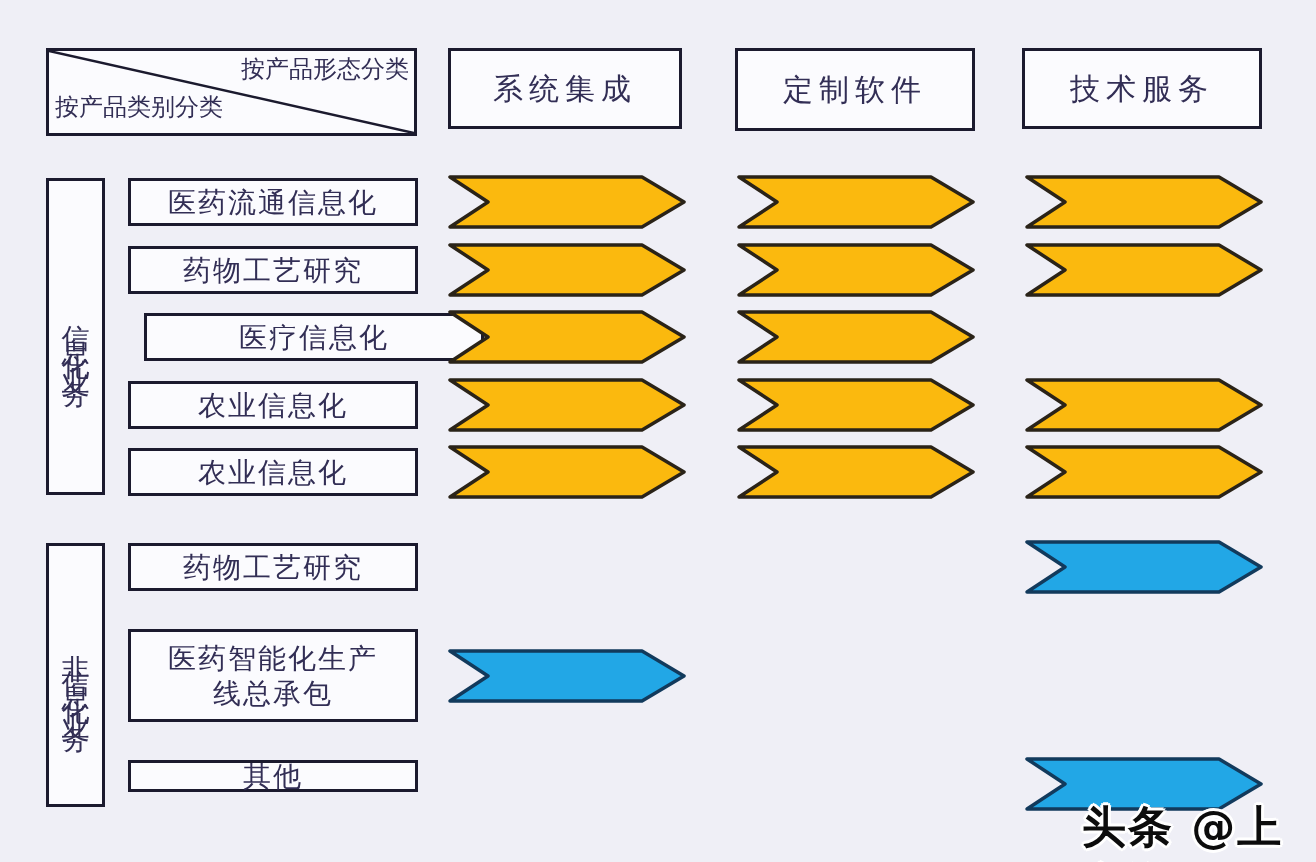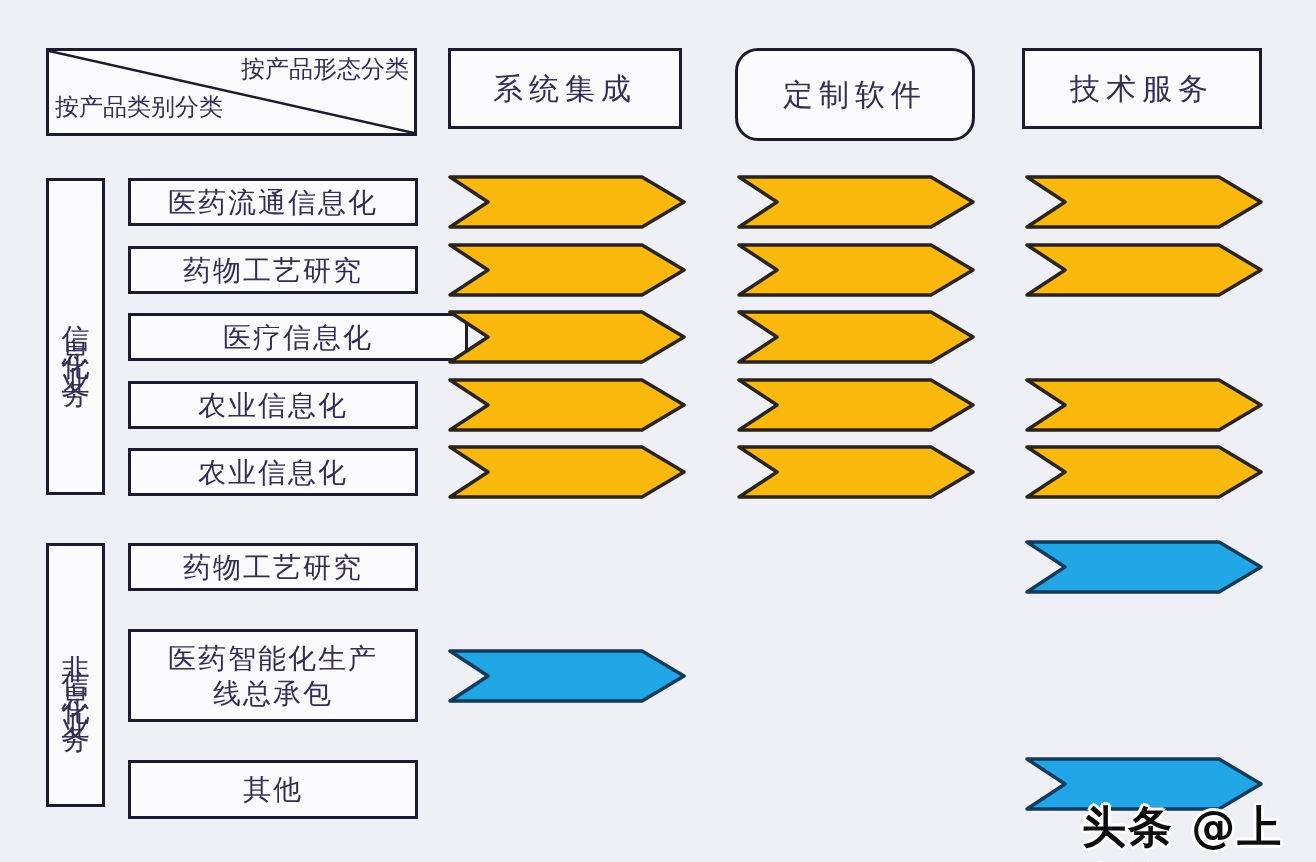--- a/index.html
+++ b/index.html
@@ -55,39 +55,39 @@
   <div class="corner-cell" style="left:46px;top:48px;width:371px;height:88px;">
     <svg viewBox="0 0 371 81" preserveAspectRatio="none">
       <line x1="0" y1="0" x2="371" y2="81" stroke="#1B1A2E" stroke-width="2.5"></line>
     </svg>
     <span class="corner-top">按产品形态分类</span>
     <span class="corner-bottom">按产品类别分类</span>
   </div>
 
   <div id="col-headers">
       <div class="box header-box" style="left: 448px; top: 48px; width: 234px; height: 81px;">系统集成</div>
-      <div class="box header-box" style="left: 735px; top: 48px; width: 240px; height: 93px; border-radius: 23px;">定制软件</div>
+      <div class="box header-box" style="left: 735px; top: 48px; width: 240px; height: 83px;">定制软件</div>
       <div class="box header-box" style="left: 1022px; top: 48px; width: 240px; height: 81px;">技术服务</div>
     </div>
 
   <div id="group-labels">
       <div class="box vlabel" style="left: 46px; top: 178px; width: 59px; height: 317px;"><span>信息化业务</span></div>
       <div class="box vlabel" style="left: 46px; top: 543px; width: 59px; height: 264px;"><span>非信息化业务</span></div>
     </div>
 
   <div id="row-labels">
       <div class="box row-label" style="left: 128px; top: 178px; width: 290px; height: 48px;">医药流通信息化</div>
       <div class="box row-label" style="left: 128px; top: 246px; width: 290px; height: 48px;">药物工艺研究</div>
-      <div class="box row-label" style="left: 128px; top: 313px; width: 340px; height: 48px;">医疗信息化</div>
+      <div class="box row-label" style="left: 144px; top: 313px; width: 340px; height: 48px;">医疗信息化</div>
       <div class="box row-label" style="left: 128px; top: 381px; width: 290px; height: 48px;">农业信息化</div>
       <div class="box row-label" style="left: 128px; top: 448px; width: 290px; height: 48px;">农业信息化</div>
       <div class="box row-label" style="left: 128px; top: 543px; width: 290px; height: 48px;">药物工艺研究</div>
       <div class="box row-label" style="left: 128px; top: 629px; width: 290px; height: 93px;">医药智能化生产
 线总承包</div>
-      <div class="box row-label" style="left: 128px; top: 760px; width: 290px; height: 59px;">其他</div>
+      <div class="box row-label" style="left: 128px; top: 760px; width: 290px; height: 32px;">其他</div>
     </div>
 
   <div id="arrows">
       <svg viewBox="0 0 238 54" class="arrow" style="left: 448px; top: 175px; width: 238px; height: 54px;">
         <polygon points="2,2 194,2 236,27 194,52 2,52 40,27" fill="#FBB90E" stroke="#2A2318" stroke-width="3.5" stroke-linejoin="round"></polygon>
       </svg>
       <svg viewBox="0 0 238 54" class="arrow" style="left: 737px; top: 175px; width: 238px; height: 54px;">
         <polygon points="2,2 194,2 236,27 194,52 2,52 40,27" fill="#FBB90E" stroke="#2A2318" stroke-width="3.5" stroke-linejoin="round"></polygon>
       </svg>
       <svg viewBox="0 0 238 54" class="arrow" style="left: 1025px; top: 175px; width: 238px; height: 54px;">

